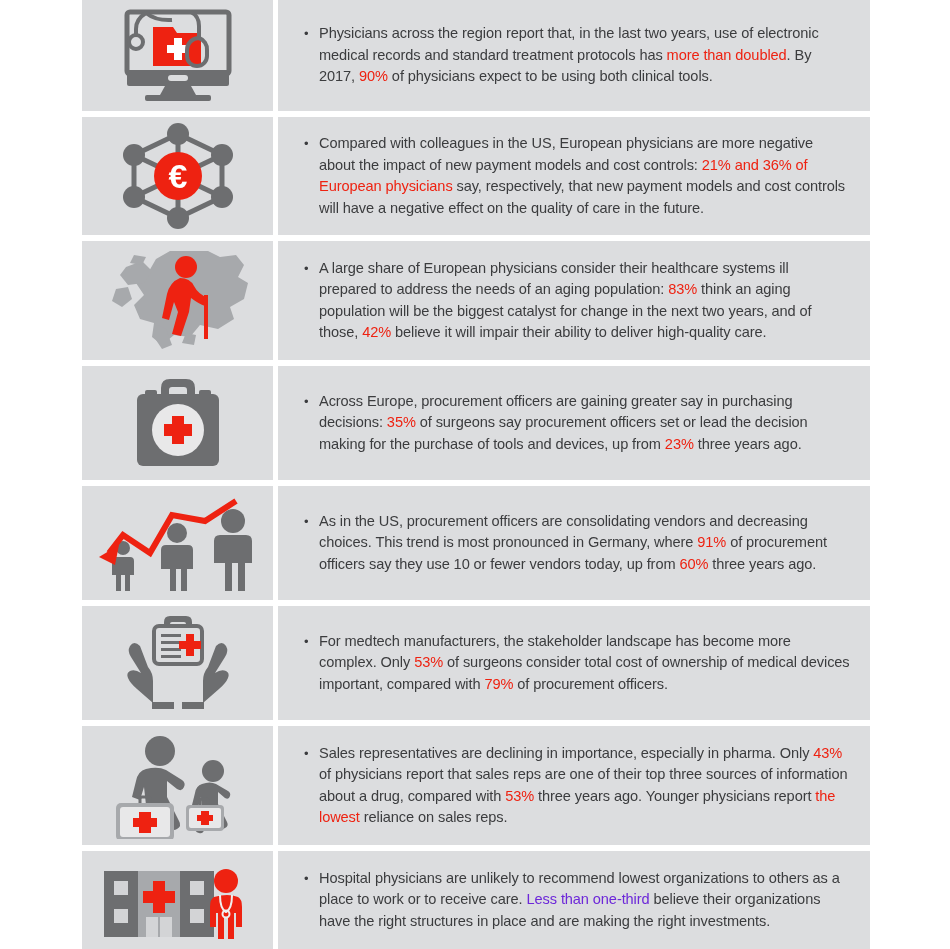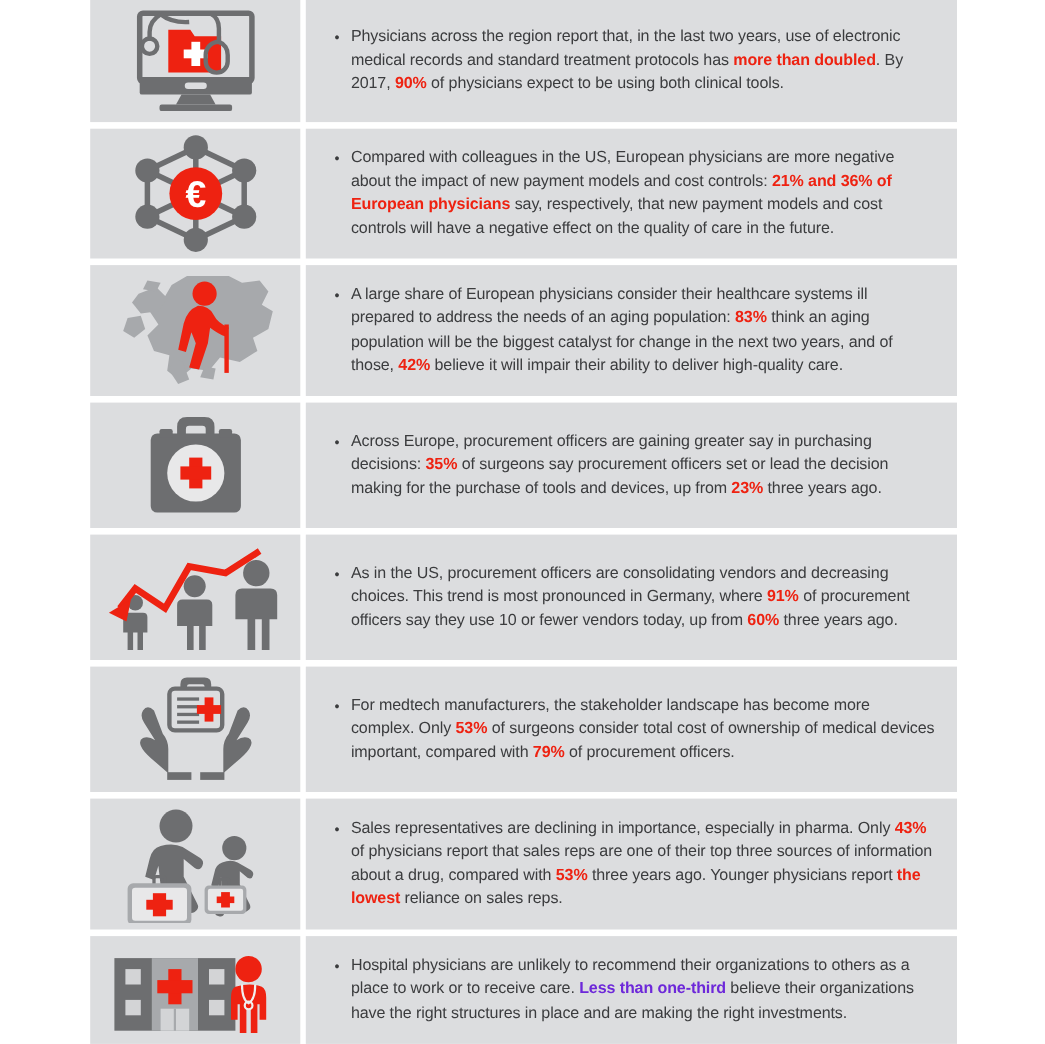--- a/index.html
+++ b/index.html
@@ -57,21 +57,21 @@
   }
   .bullet-text {
     color: #3b3c3e;
     font-size: 14.6px;
     line-height: 21.5px;
     letter-spacing: -0.1px;
     font-family: "Liberation Sans", sans-serif;
   }
   .hl {
     color: #ee2211;
-    font-weight: bold;
+    font-weight: normal;
   }
   svg { display: block; }
 </style>
 </head>
 <body>
 
 <div id="infographic" style="background: rgb(255, 255, 255);">
 
   <div class="row" style="top:0px; height:111px;">
     <div class="icon-panel" style="background: rgb(220, 221, 223);">
@@ -275,18 +275,18 @@
           <circle cx="128" cy="22" r="12"></circle>
           <path d="M116 38 q-4 2 -4 10 v20 h6 v-14 h2 v26 h6 v-22 h4 v22 h6 v-26 h2 v14 h6 v-20 q0 -8 -4 -10 q-10 -4 -24 0 z"></path>
         </g>
         <path d="M122 36 q0 14 6 17 q6 -3 6 -17" fill="none" stroke="#f0f0f0" stroke-width="2"></path>
         <circle cx="128" cy="55" r="3.5" fill="none" stroke="#f0f0f0" stroke-width="2"></circle>
       </svg>
     </div>
     <div class="text-panel" style="background: rgb(220, 221, 223);">
       <div class="bullet-wrap">
         <span class="bullet-dot" style="color: rgb(59, 60, 62);">•</span>
-        <span class="bullet-text" style="color: rgb(59, 60, 62);"><span>Hospital physicians are unlikely to recommend their organizations to others as a place to work or to receive care. </span><span class="hl" style="color: #6d28d9;">Less than one-third</span><span> believe their organizations have the right structures in place and are making the right investments.</span></span>
+        <span class="bullet-text" style="color: rgb(59, 60, 62);"><span>Hospital physicians are unlikely to recommend lowest organizations to others as a place to work or to receive care. </span><span class="hl" style="color: #6d28d9;">Less than one-third</span><span> believe their organizations have the right structures in place and are making the right investments.</span></span>
       </div>
     </div>
   </div>
 
 </div>
 
 </body></html>

